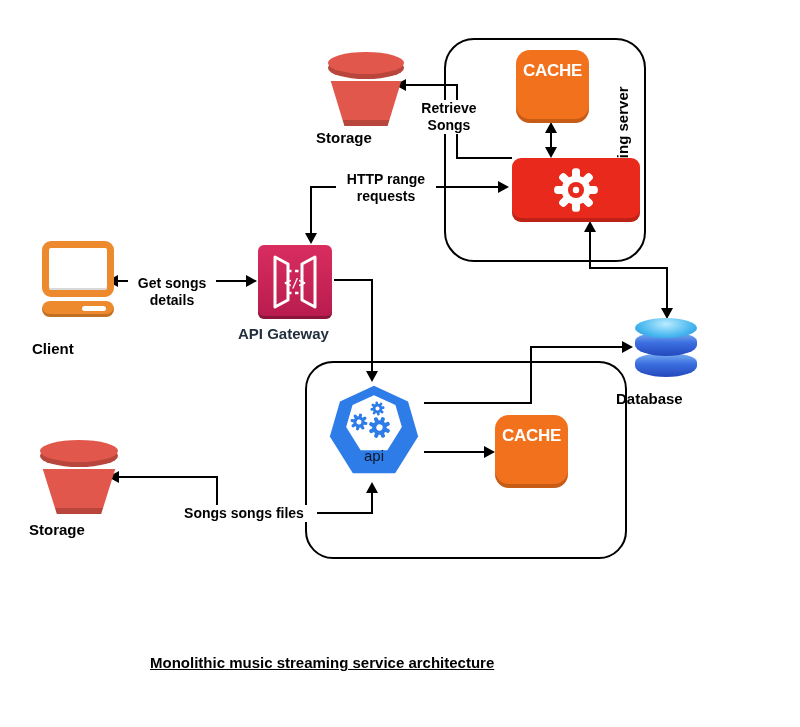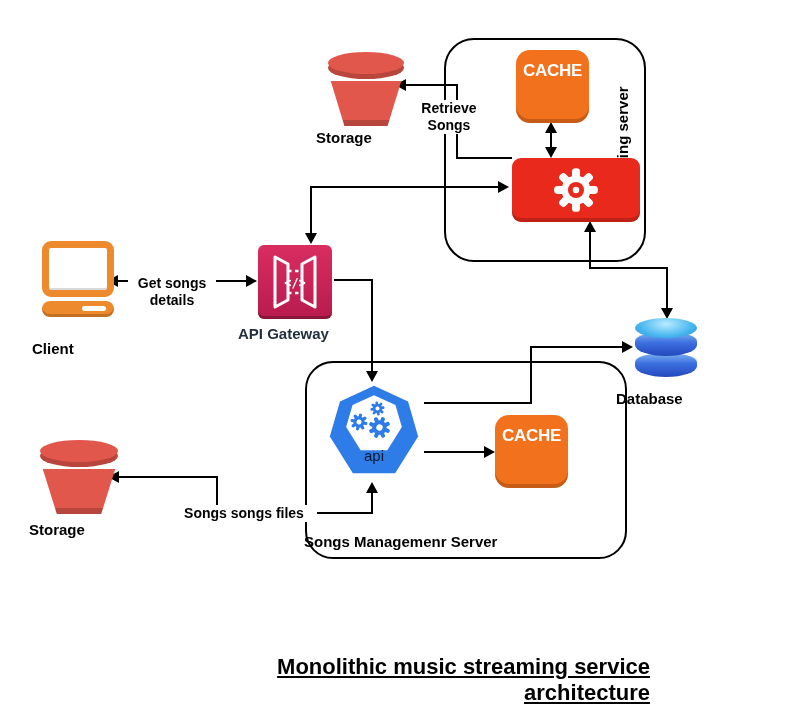--- a/index.html
+++ b/index.html
@@ -72,22 +72,22 @@
   .db{position:absolute;left:635px;top:318px;width:62px;height:58px;z-index:4;}
   .db-top{position:absolute;top:0;left:0;width:62px;height:20px;border-radius:50%;z-index:3;
           background:radial-gradient(ellipse at 50% 30%,#b9ecff 0%,var(--db_light,#49b7ef) 60%,#1f8fd6 100%);}
   .db-band{position:absolute;left:0;width:62px;height:26px;border-radius:50%/42%;box-sizing:border-box;
            border-top:2px solid #fff;
            background:linear-gradient(180deg,#7cb3f0 0%,#3c6fe0 45%,var(--db_dark,#2348bc) 100%);}
   .db-band.b1{top:12px;z-index:2;}
   .db-band.b2{top:33px;z-index:1;}
 
   .gw-label{color:var(--label_navy,#232f3e);}
-  .title{position:absolute;left:150px;top:654px;width:500px;text-align:right;font-weight:bold;
-         font-size:22px;text-decoration:underline;z-index:6;}
+  .title{position:absolute;left:150px;top:654px;width:500px;text-align:left;font-weight:bold;
+         font-size:15px;text-decoration:underline;z-index:6;}
 </style>
 </head>
 <body>
 
 <svg width="0" height="0" style="position:absolute" aria-hidden="true">
   <defs>
     <g id="gear-shape">
       <rect x="16.5" y="1" width="7" height="38" rx="3"></rect>
       <rect x="16.5" y="1" width="7" height="38" rx="3" transform="rotate(45 20 20)"></rect>
       <rect x="16.5" y="1" width="7" height="38" rx="3" transform="rotate(90 20 20)"></rect>
@@ -96,21 +96,20 @@
     </g>
   </defs>
 </svg>
 
 <div id="canvas">
 
   <div class="container-box" style="left:444px;top:38px;width:198px;height:220px;border-radius:30px;"></div>
   <div class="vlabel" style="left:608px;top:38px;width:28px;height:220px;">Streaming server</div>
 
   <div class="container-box" style="left:305px;top:361px;width:318px;height:194px;"></div>
-  <div class="lbl" style="left:304px;top:533px;width:320px;">Songs Managemenr Server</div>
 
   <div class="cache" style="left:516px;top:50px;">CACHE</div>
 
   <div class="service">
     <svg width="46" height="46" viewBox="0 0 40 40">
       <use href="#gear-shape" fill="#ffffff"></use>
       <circle cx="20" cy="20" r="7" style="fill:var(--service_red,#e8291c)"></circle>
       <circle cx="20" cy="20" r="2.8" fill="#ffffff"></circle>
     </svg>
   </div>
@@ -180,20 +179,21 @@
   <div class="line" style="left:406px;top:84px;width:52px;height:2px;"></div>
   <div class="ar l" style="left:395px;top:79px;"></div>
   <div class="line" style="left:456px;top:84px;width:2px;height:75px;"></div>
   <div class="line" style="left:456px;top:157px;width:56px;height:2px;"></div>
   <div class="edge-lbl" style="left:410px;top:100px;width:78px;">Retrieve Songs</div>
 
   <div class="line" style="left:310px;top:186px;width:188px;height:2px;"></div>
   <div class="ar r" style="left:498px;top:181px;"></div>
   <div class="line" style="left:310px;top:186px;width:2px;height:48px;"></div>
   <div class="ar d" style="left:305px;top:233px;"></div>
+  <div class="edge-lbl" style="left:336px;top:171px;width:100px;">HTTP range requests</div>
 
   <div class="line" style="left:117px;top:280px;width:130px;height:2px;"></div>
   <div class="ar l" style="left:107px;top:275px;"></div>
   <div class="ar r" style="left:246px;top:275px;"></div>
   <div class="edge-lbl" style="left:128px;top:259px;width:88px;margin-top:16px;">Get songs details</div>
 
   <div class="line" style="left:550px;top:128px;width:2px;height:22px;"></div>
   <div class="ar u" style="left:545px;top:122px;"></div>
   <div class="ar d" style="left:545px;top:147px;"></div>
 

